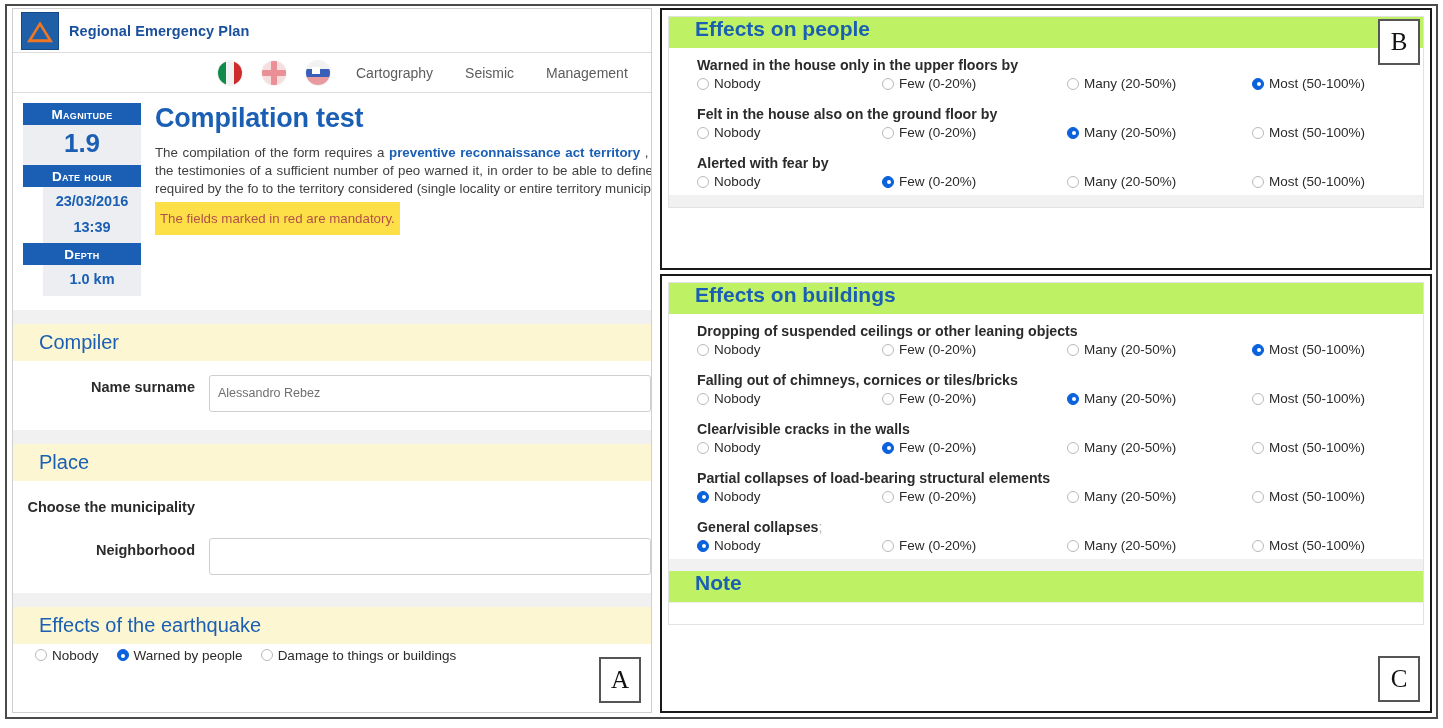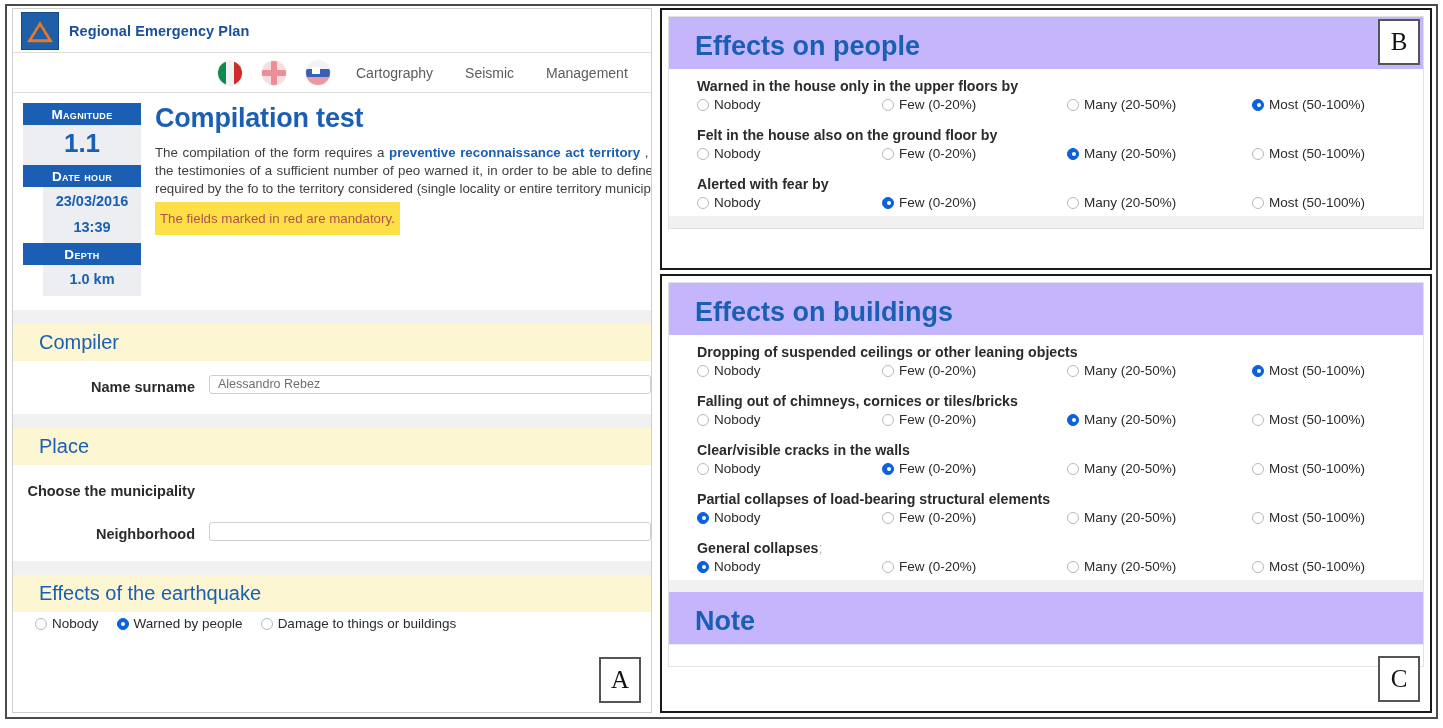--- a/index.html
+++ b/index.html
@@ -162,21 +162,21 @@
   .sec-body { background: #ffffff; padding: 10px 0 14px 0; }
 
   .field-row { display: flex; align-items: flex-start; padding: 4px 0; }
   .field-label {
     width: 196px; flex: 0 0 auto;
     text-align: right; padding-right: 14px; padding-top: 3px;
     font-size: 14.5px; font-weight: bold; color: #2b2b2b;
     line-height: 1.25;
   }
   .field-input {
-    flex: 1 1 auto; height: 19px;
+    flex: 1 1 auto; height: 37px;
     border: 1px solid #cfcfcf; border-radius: 3px;
     background: #ffffff;
     font-size: 12.5px; color: #6f6f6f;
     padding: 4px 8px; margin-right: 0px;
     line-height: 18px;
   }
 
   
   .radio-row { display: flex; align-items: center; padding: 4px 0 4px 26px; }
   .radio-opt { display: flex; align-items: center; margin-right: 18px; white-space: nowrap; }
@@ -223,24 +223,24 @@
     background: #ffffff;
     border: 2px solid #1a1a1a;
     overflow: hidden;
   }
   .inner-card {
     border: 1px solid #e2e2e2;
     margin: 6px;
     background: #ffffff;
   }
   .r-sec-head {
-    background: #c4b5fd;
+    background: #bef264;
     color: #1a5fb4;
-    font-size: 27px; font-weight: bold;
-    padding: 14px 0 7px 26px;
+    font-size: 21px; font-weight: bold;
+    padding: 0 0 7px 26px;
   }
   .q-block { padding: 5px 0 2px 0; }
   .q-label {
     font-size: 14.2px; font-weight: bold; color: #2b2b2b;
     padding: 4px 0 2px 28px;
   }
   .q-label .faint { color: #b8b8b8; font-weight: normal; }
   .opt-grid {
     display: flex; padding: 1px 0 4px 28px;
   }
@@ -275,21 +275,21 @@
         <span class="nav-link">Cartography</span>
         <span class="nav-link">Seismic</span>
         <span class="nav-link">Management</span>
 
       </div>
     </div>
 
     <div class="quake-row">
       <div class="quake-box">
         <div class="qb-head">Magnitude</div>
-        <div class="qb-val big">1.1</div>
+        <div class="qb-val big">1.9</div>
         <div class="qb-head">Date hour</div>
         <div class="qb-val small">23/03/2016</div>
         <div class="qb-val small" style="padding-top:0;">13:39</div>
         <div class="qb-head">Depth</div>
         <div class="qb-val small">1.0 km</div>
       </div>
 
       <div class="intro-col">
         <div class="page-title">Compilation test</div>
         <div class="intro-text"><span>The compilation of the form requires a </span><b>preventive reconnaissance act territory</b><span> , aimed at collecting the testimonies of a sufficient number of peo warned it, in order to be able to define the summary data required by the fo to the territory considered (single locality or entire territory municipal).</span></div>

